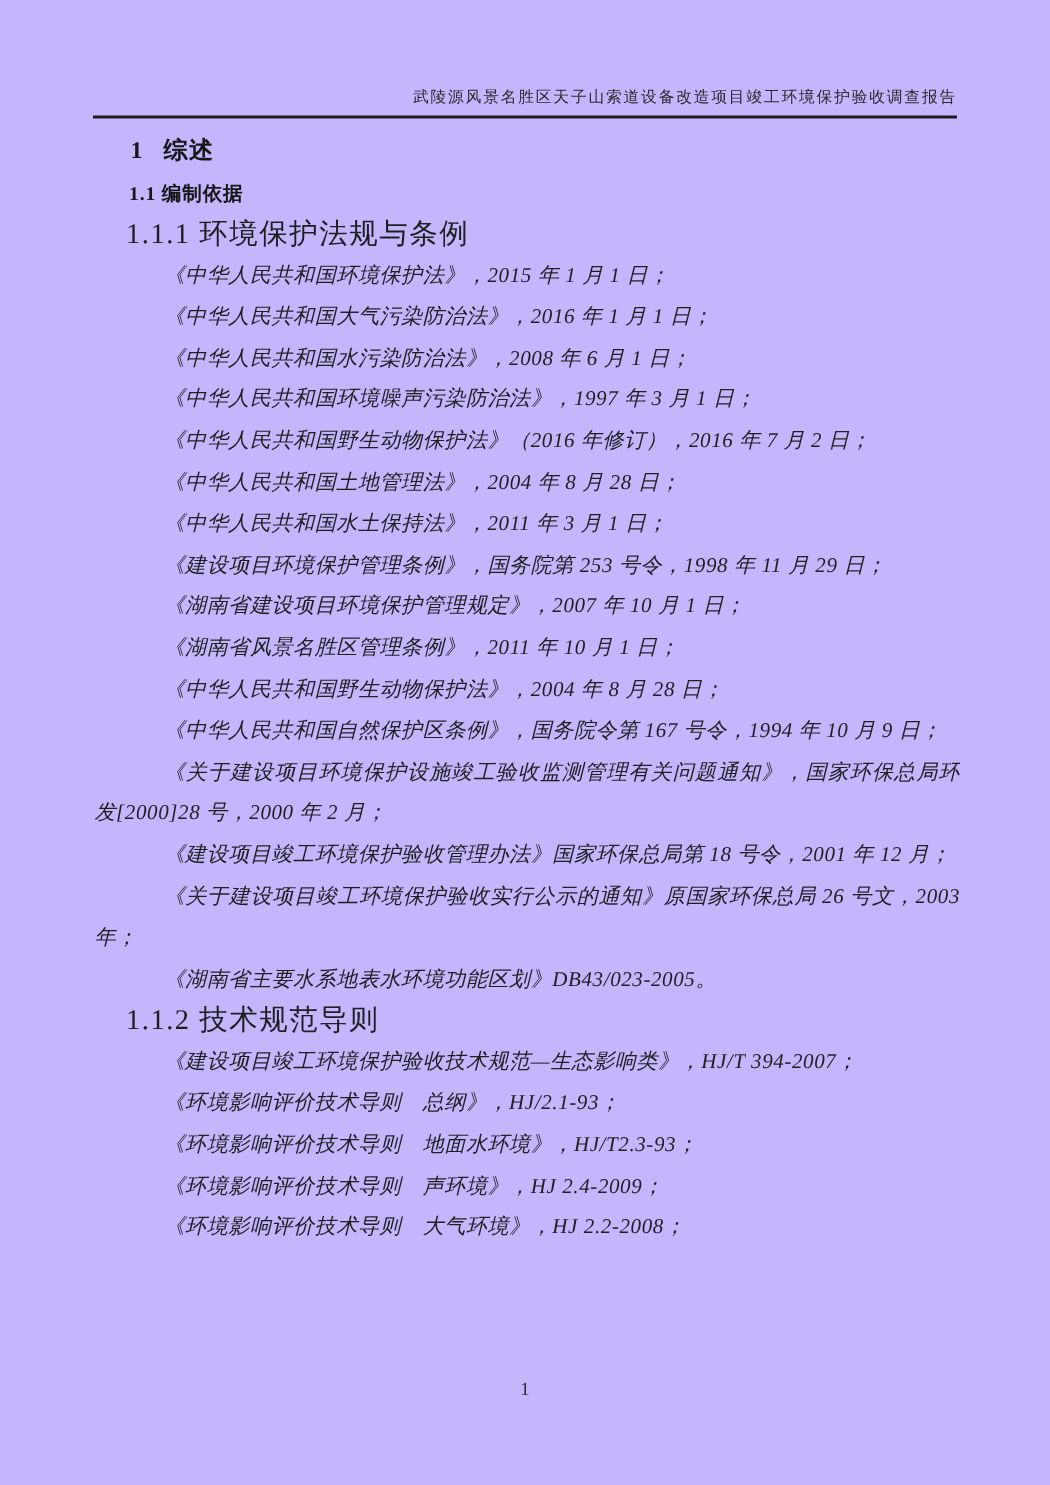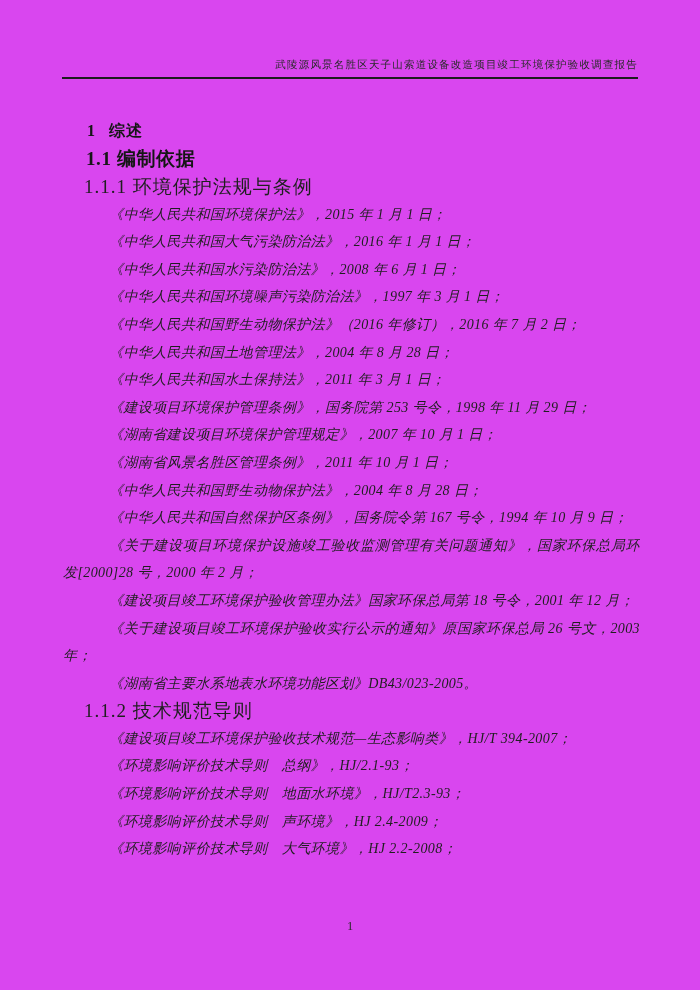--- a/index.html
+++ b/index.html
@@ -5,40 +5,40 @@
   * { margin:0; padding:0; box-sizing:border-box; }
   html,body { background:#ffffff; }
   body {
     width:700px; height:990px;
     font-family:"Liberation Serif","DejaVu Serif",serif;
     color:#212121;
   }
   .page {
     position:relative;
     width:700px; height:990px;
-    background:#d946ef;
+    background:#c4b5fd;
     overflow:hidden;
   }
   .running-header {
     position:absolute;
     top:58px; left:62px; width:576px;
     text-align:right;
     font-size:10.5px;
     letter-spacing:1.2px;
     color:#2a2a2a;
     white-space:nowrap;
   }
   .header-rule {
     position:absolute;
     top:77px; left:62px; width:576px; height:2px;
     background:#1c1c1c;
   }
   .content {
     position:absolute;
-    top:87px; left:63px; width:577px;margin-top:30px;
+    top:87px; left:63px; width:577px;
   }
   .line {
     height:27.6px;
     line-height:27.6px;
     font-size:14px;
     letter-spacing:0.4px;
     white-space:nowrap;
     color:#1f1f1f;
     font-style:italic;
   }
@@ -54,21 +54,21 @@
     padding-left:24px;
     font-size:16px;
     font-weight:bold;
     letter-spacing:1px;
     color:#161616;
   }
   .h1 .sec-num { display:inline-block; margin-right:13px; }
   .h2 {
     height:28px; line-height:28px;
     padding-left:23px;
-    font-size:19px;
+    font-size:13px;
     font-weight:bold;
     letter-spacing:0.6px;
     color:#161616;
   }
   .h3 {
     height:27.6px; line-height:27.6px;
     padding-left:21px;
     font-size:19px;
     letter-spacing:1px;
     color:#1f1f1f;

